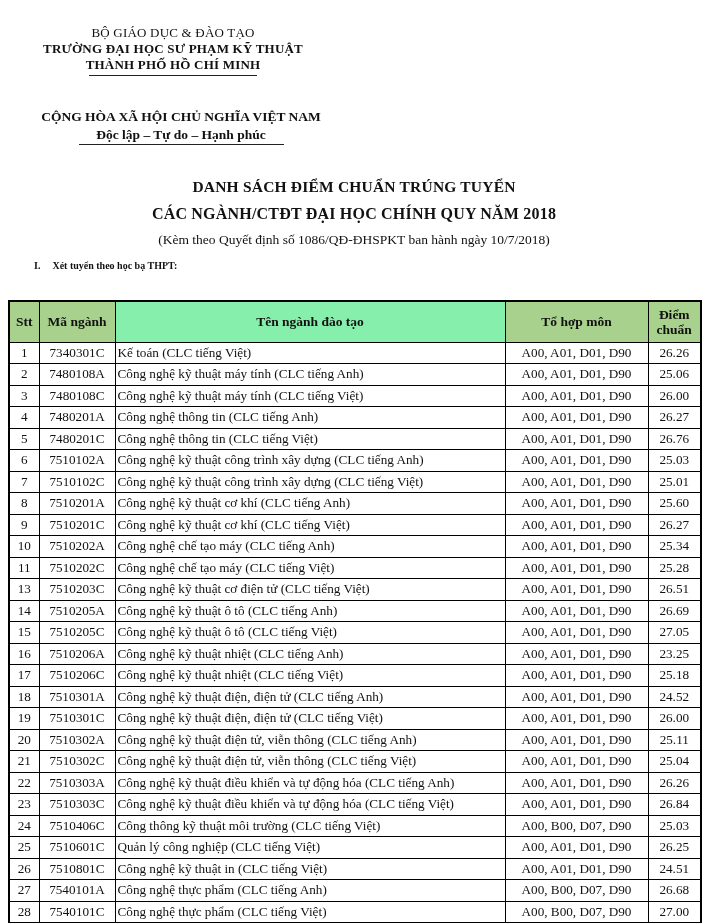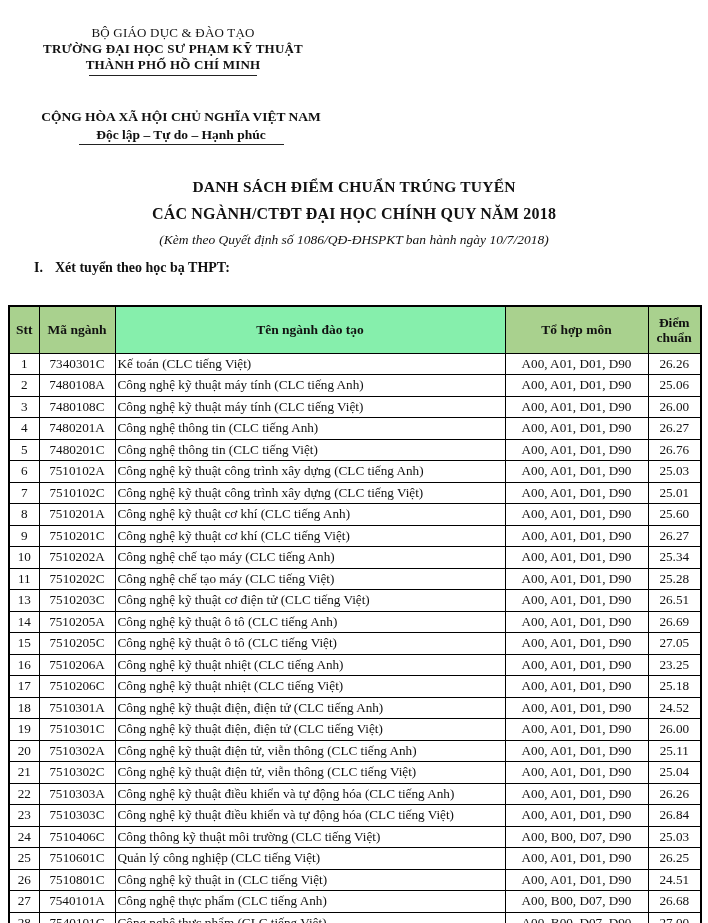--- a/index.html
+++ b/index.html
@@ -43,25 +43,25 @@
   .motto-rule {
     width: 205px;
     border-bottom: 1.4px solid #222;
     margin: 1px auto 0 auto;
   }
 
   
   .title-block { text-align: center; margin-top: 33px; }
   .title-line1 { font-size: 15.5px; font-weight: bold; letter-spacing: 0.2px; }
   .title-line2 { font-size: 16px; font-weight: bold; margin-top: 9px; letter-spacing: 0.2px; }
-  .title-note  { font-size: 13.5px; font-style: italic; margin-top: 9px; }
+  .title-note  { font-size: 13.5px; margin-top: 9px; }
 
   .section-heading {
     margin: 12px 0 0 34px;
-    font-size: 14px;
+    font-size: 10px;
     font-weight: bold;
   }
   .section-heading .roman { margin-right: 12px; }
 
   
   table.score-table {
     border-collapse: collapse;
     margin: 29px 0 0 8px;
     width: 692px;
     table-layout: fixed;
@@ -71,21 +71,21 @@
     overflow: hidden;
     white-space: nowrap;
   }
   table.score-table { border: 2px solid #000; }
   table.score-table thead th {
     background: #a9d18e;
     font-weight: bold;
     font-size: 13.5px;
     text-align: center;
     vertical-align: middle;
-    height: 47px;
+    height: 41px;
     line-height: 15px;
     white-space: normal;
     padding: 2px 2px;
   }
   table.score-table tbody td {
     height: 21.5px;
     font-size: 13.2px;
     vertical-align: middle;
     padding: 0 2px;
   }

